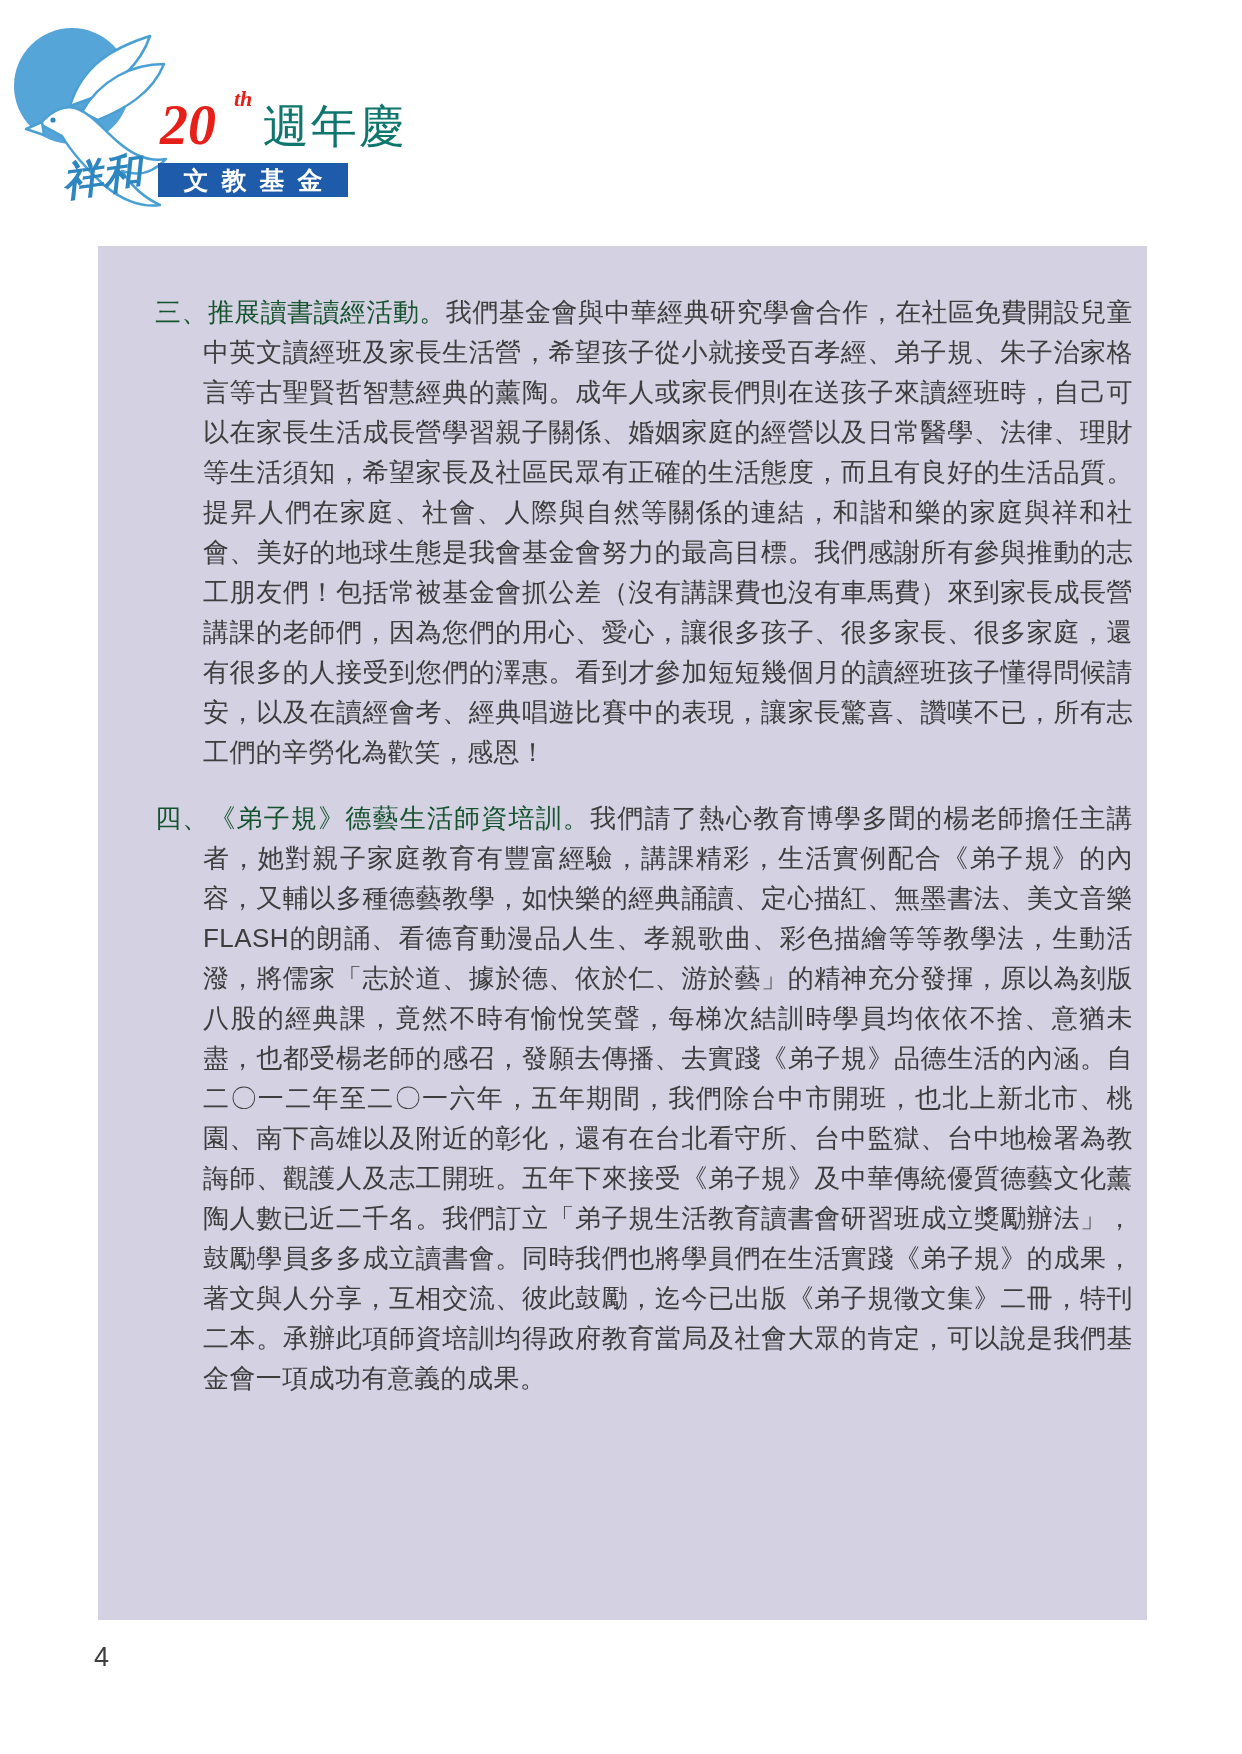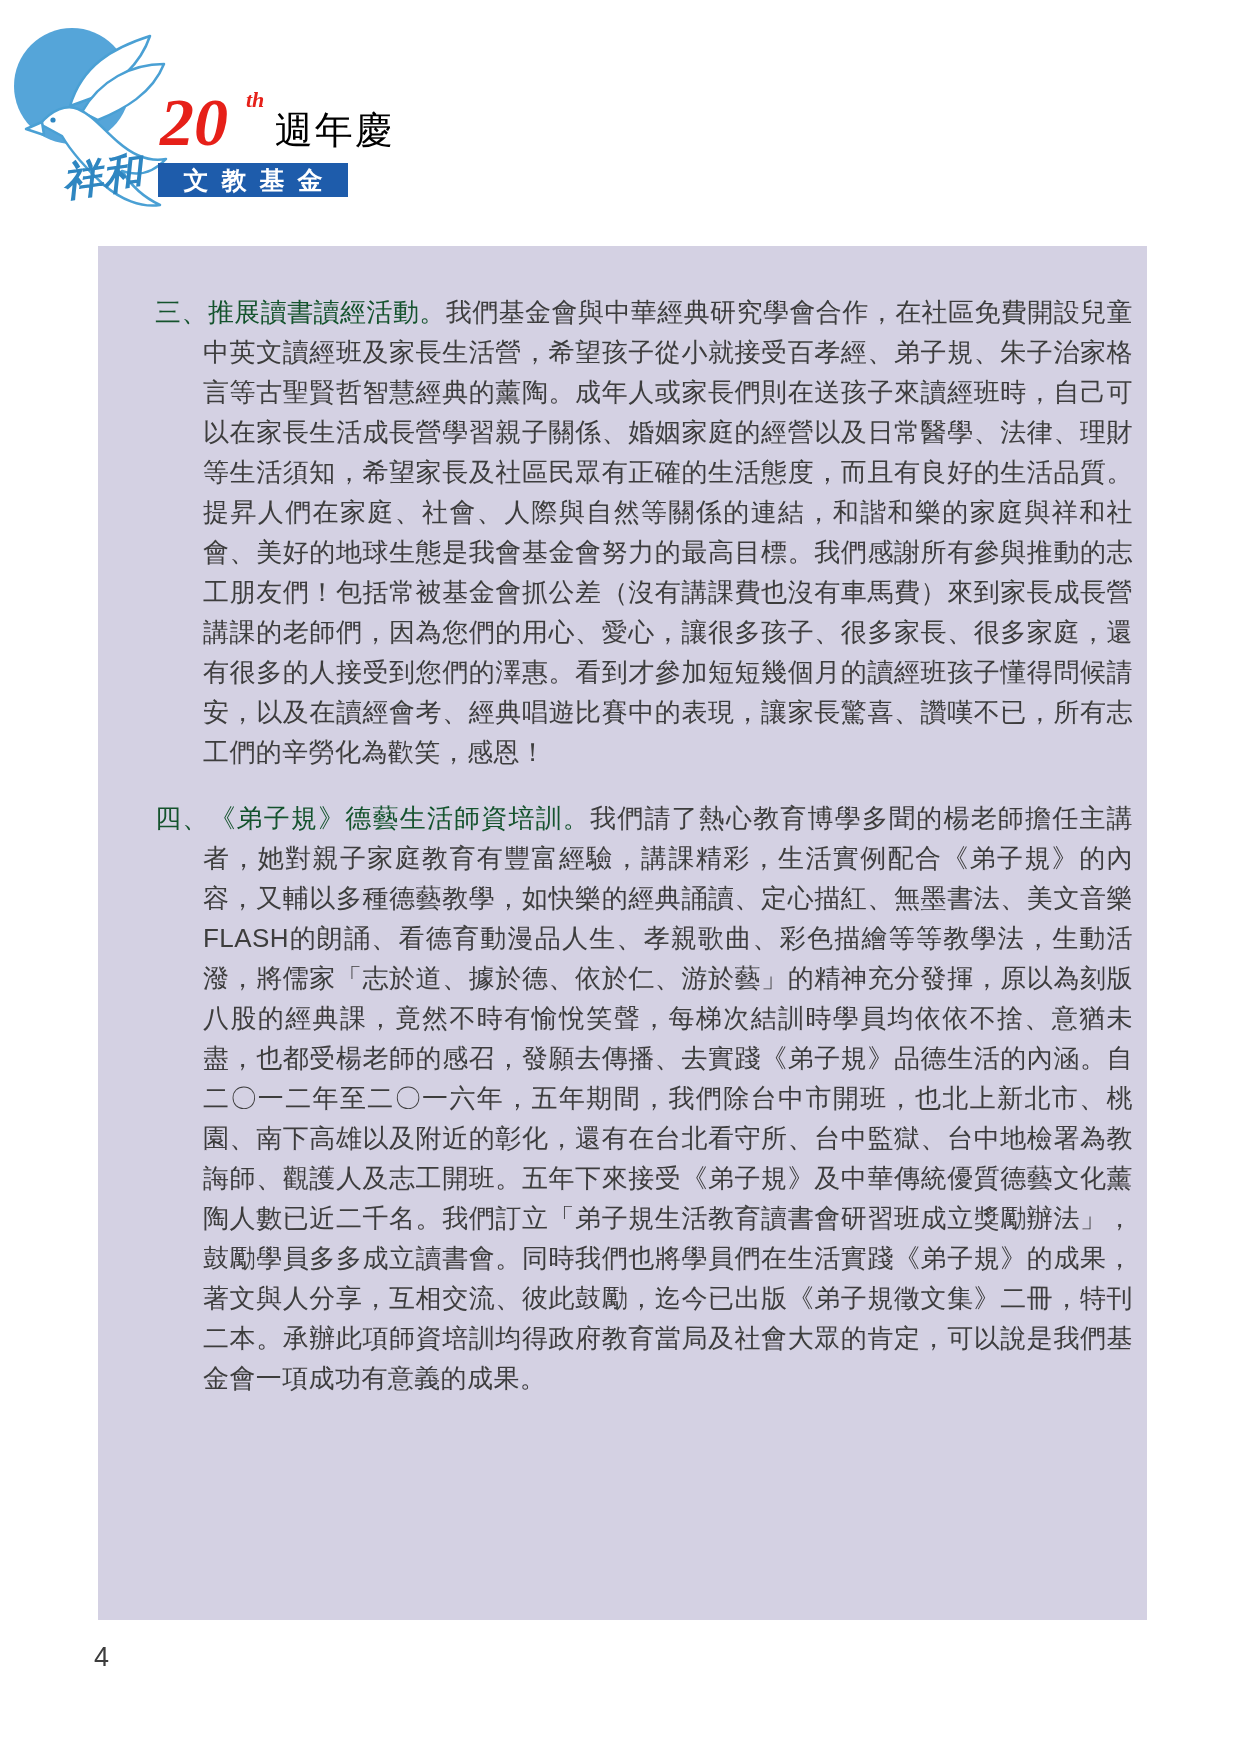--- a/index.html
+++ b/index.html
@@ -9,31 +9,31 @@
     position:relative;
     font-family:"Liberation Sans","DejaVu Sans",sans-serif;
     overflow:hidden;
   }
   
   .logo-svg{position:absolute;left:0;top:8px;width:196px;height:216px;}
   .anniv{position:absolute;left:160px;top:86px;white-space:nowrap;}
   .anniv .num{
     font-family:"Liberation Serif","DejaVu Serif",serif;
     font-style:italic;font-weight:bold;
-    font-size:68px;line-height:72px;color:#e62019;
+    font-size:56px;line-height:72px;color:#e62019;
   }
   .anniv .th{
     font-family:"Liberation Serif","DejaVu Serif",serif;
     font-style:italic;font-weight:bold;
     font-size:22px;color:#e62019;
     vertical-align:38px;margin-left:18px;
   }
   .anniv .anniv-label{
     font-family:Liberation Sans, sans-serif;
-    font-size:38px;color:#000000;
+    font-size:46px;color:#0f766e;
     margin-left:6px;vertical-align:2px;letter-spacing:2px;
   }
   .org-banner{
     position:absolute;left:158px;top:163px;
     width:190px;height:34px;
     background:#1e5cab;color:#ffffff;
     font-size:25px;line-height:34px;
     text-align:center;letter-spacing:13px;text-indent:13px;
     font-weight:bold;
   }

